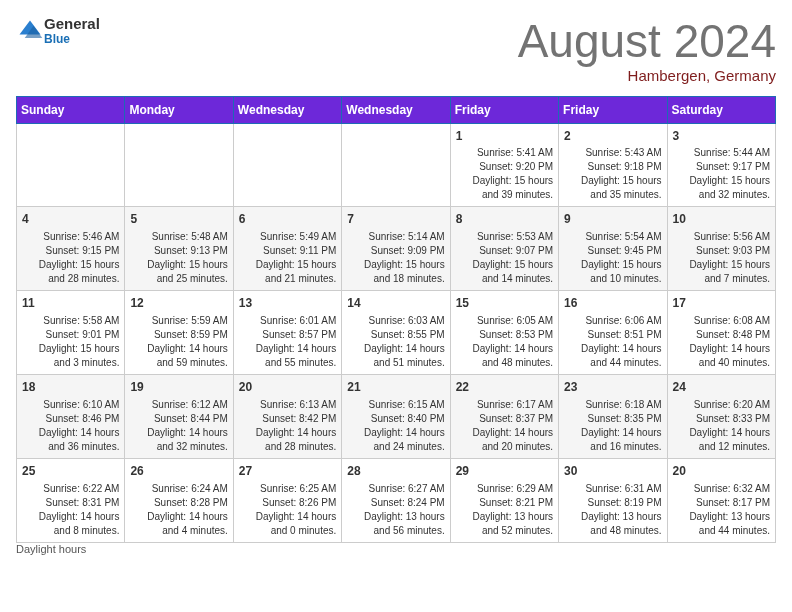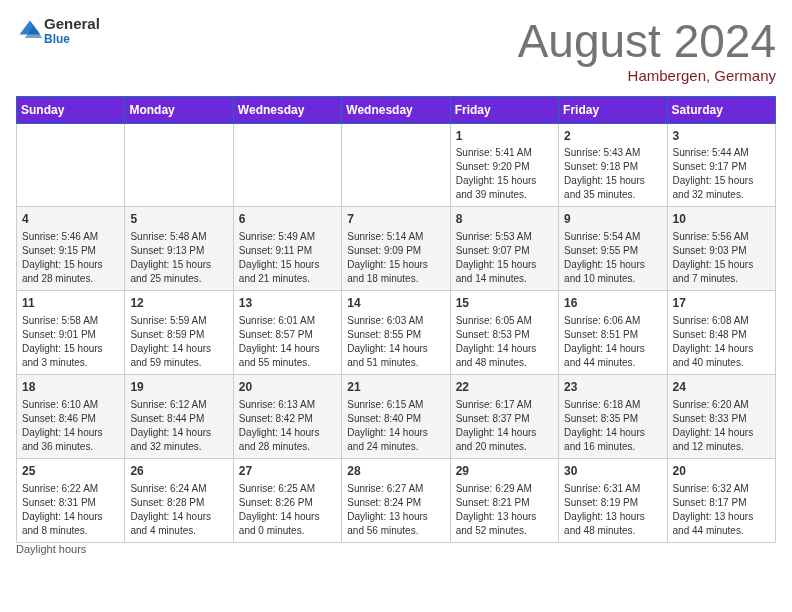--- a/index.html
+++ b/index.html
@@ -82,20 +82,21 @@
     }
     .day-num {
       font-weight: bold;
       font-size: 12px;
       display: block;
       margin-bottom: 2px;
     }
     .day-info {
       font-size: 10px;
       color: #333;
+      text-align: right;
     }
     .empty-cell {
       background: #fff !important;
     }
   </style>
 </head>
 <body>
 
 <div class="header">
   <div class="logo">
@@ -186,21 +187,21 @@
         <td>
           <span class="day-num">8</span>
           <div class="day-info" style="white-space: pre-line;">Sunrise: 5:53 AM
 Sunset: 9:07 PM
 Daylight: 15 hours
 and 14 minutes.</div>
         </td>
         <td>
           <span class="day-num">9</span>
           <div class="day-info" style="white-space: pre-line;">Sunrise: 5:54 AM
-Sunset: 9:55 PM
+Sunset: 9:45 PM
 Daylight: 15 hours
 and 10 minutes.</div>
         </td>
         <td>
           <span class="day-num">10</span>
           <div class="day-info" style="white-space: pre-line;">Sunrise: 5:56 AM
 Sunset: 9:03 PM
 Daylight: 15 hours
 and 7 minutes.</div>
         </td>

